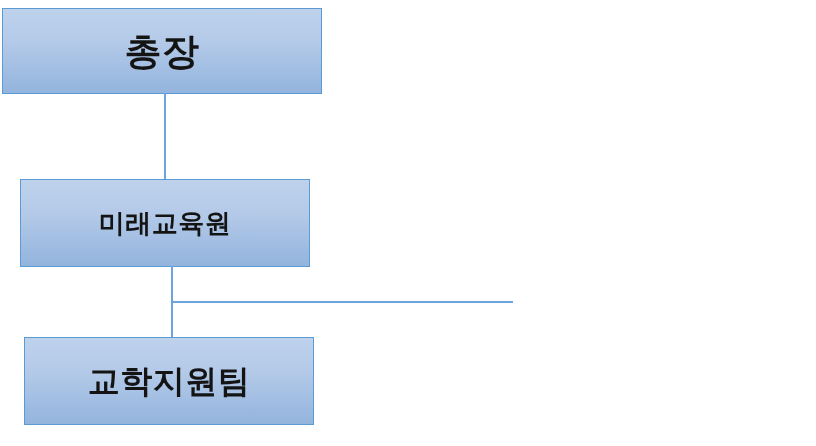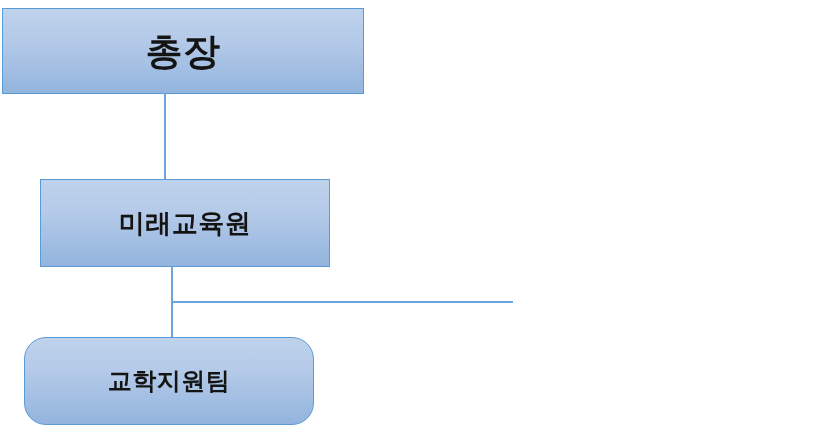--- a/index.html
+++ b/index.html
@@ -29,38 +29,37 @@
     justify-content: center;
     color: #141414;
     font-weight: bold;
     letter-spacing: 0.5px;
     white-space: nowrap;
     line-height: 1;
   }
   .node-president {
     left: 2px;
     top: 8px;
-    width: 362px;
+    width: 320px;
     height: 86px;
     font-size: 37px;
   }
   .node-institute {
-    left: 40px;
+    left: 20px;
     top: 179px;
     width: 290px;
     height: 88px;
     font-size: 26px;
   }
   .node-team {
     left: 24px;
     top: 337px;
     width: 290px;
     height: 88px;
-    font-size: 24px;
-    border-radius: 22px;
+    font-size: 32px;
   }
   .node-committee {
     left: 512px;
     top: 264px;
     width: 289px;
     height: 87px;
     font-size: 26px;
   }
   .connector {
     position: absolute;

